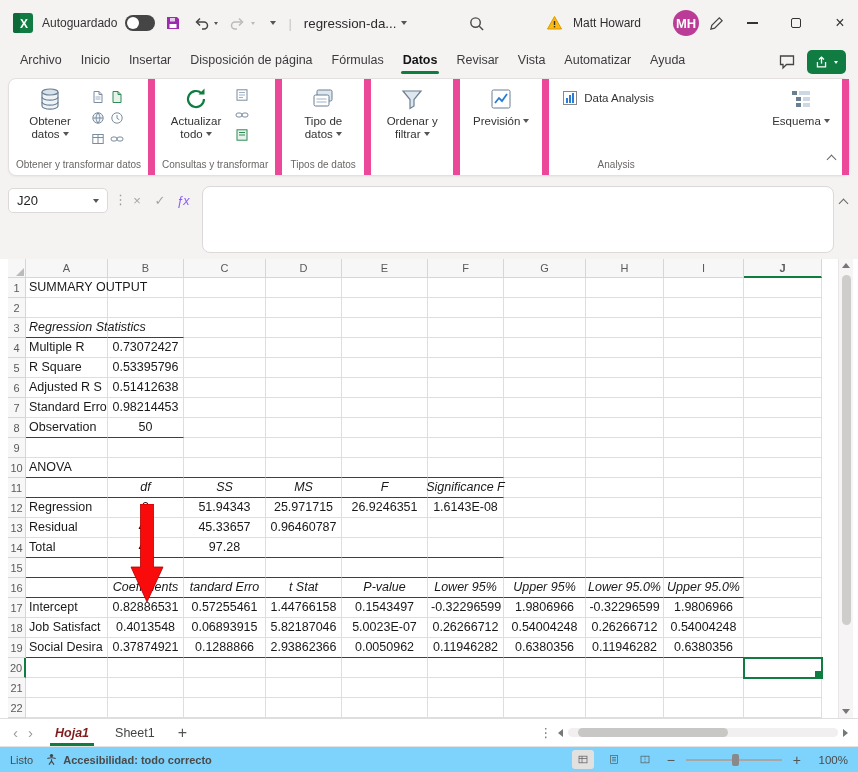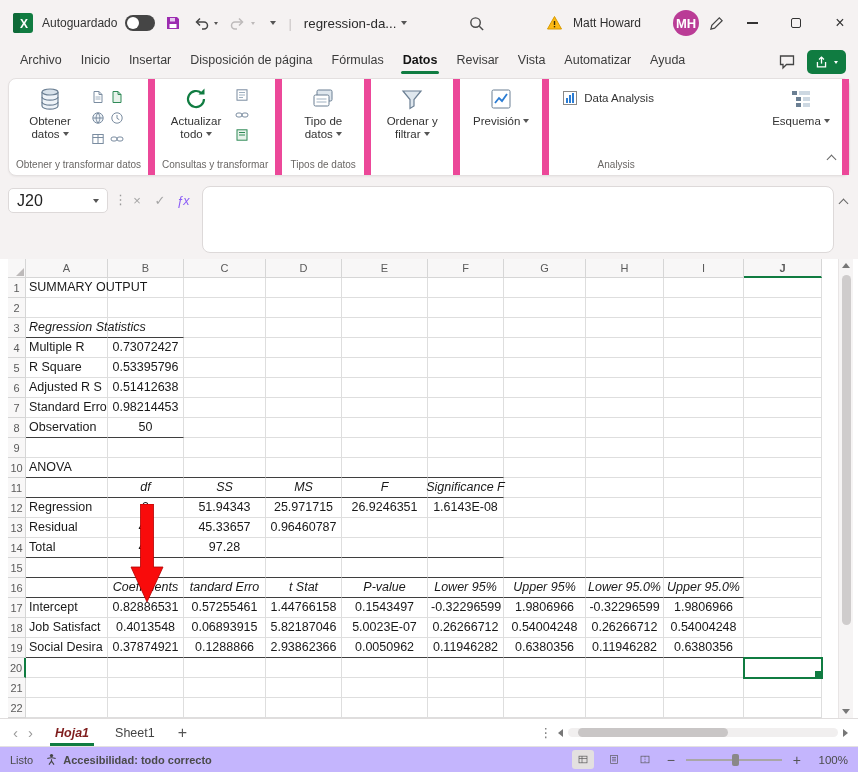--- a/index.html
+++ b/index.html
@@ -56,21 +56,21 @@
   .minigrid{display:grid;grid-template-columns:19px 19px;grid-auto-rows:21px;align-items:center;justify-items:center;padding-top:3px;}
   .minicol{display:flex;flex-direction:column;gap:4px;padding-top:4px;}
   .minibtn{background:none;border:none;padding:1px;cursor:pointer;line-height:0;}
   .dabtn{display:flex;align-items:center;gap:6px;background:none;border:none;padding:7px 6px;cursor:pointer;
     font-size:11.5px;color:#333;}
   .ribcollapse{position:absolute;right:12px;bottom:7px;background:none;border:none;cursor:pointer;padding:2px;}
 
   
   .fstrip{position:absolute;top:180px;left:0;right:0;height:79px;}
   .namebox{position:absolute;left:8px;top:8px;width:100px;height:25px;background:#fff;border:1px solid #ddd9d9;
-    border-radius:5px;display:flex;align-items:center;padding:0 8px;font-size:16px;color:#222;cursor:pointer;}
+    border-radius:5px;display:flex;align-items:center;padding:0 8px;font-size:13px;color:#222;cursor:pointer;}
   .namebox .chv{margin-left:auto;}
   .fdots{position:absolute;left:114px;top:12px;color:#9a9a9a;font-size:13px;}
   .fxbtns{position:absolute;left:126px;top:8px;display:flex;gap:1px;}
   .fxbtn{width:22px;height:25px;display:flex;align-items:center;justify-content:center;background:none;border:none;
     color:#a4a4a4;font-size:13px;cursor:pointer;padding:0;}
   .fxbtn.fx{color:#8b5cf6;font-style:italic;font-size:12.5px;}
   .finput{position:absolute;left:202px;top:6px;right:24px;height:67px;background:#fff;border:1px solid #ddd9d9;
     border-radius:8px;cursor:text;}
   .fcollapse{position:absolute;right:5px;top:14px;background:none;border:none;cursor:pointer;}
 
@@ -114,21 +114,21 @@
   .sheettab.active{font-weight:700;color:#7f1d1d;font-style:italic;}
   .sheettab.active::after{content:"";position:absolute;left:8px;right:8px;bottom:0;height:2.5px;
     background:var(--accent-green,#107C41);}
   .addsheet{font-size:16px;color:#555;padding:0 10px;cursor:pointer;background:none;border:none;}
   .tabdots{margin-left:auto;color:#777;padding:0 6px;}
   .hscroll{display:flex;align-items:center;gap:5px;width:292px;height:100%;padding-right:2px;}
   .htrack{position:relative;flex:1;height:9px;background:#f1efef;border-radius:5px;cursor:pointer;}
   .hthumb{position:absolute;left:10px;top:0;width:150px;height:9px;background:#c9c6c6;border-radius:5px;cursor:grab;}
 
   
-  .statusbar{position:absolute;top:746px;left:0;right:0;height:26px;background:#c4b5fd;border-top:1px solid #e4e1e1;
+  .statusbar{position:absolute;top:746px;left:0;right:0;height:26px;background:#7dd3fc;border-top:1px solid #e4e1e1;
     display:flex;align-items:center;padding:0 10px;gap:12px;font-size:11px;color:#4a4a4a;}
   .accitem{display:flex;align-items:center;gap:5px;cursor:pointer;font-weight:bold;}
   .sb-right{margin-left:auto;display:flex;align-items:center;gap:9px;}
   .viewbtn{width:22px;height:19px;display:flex;align-items:center;justify-content:center;background:none;border:none;
     cursor:pointer;border-radius:3px;}
   .viewbtn.active{background:#e3e0e0;}
   .zoombtn{background:none;border:none;font-size:14px;color:#555;cursor:pointer;padding:0 2px;line-height:1;}
   .zoomtrack{position:relative;width:96px;height:2px;background:#a9a6a6;cursor:pointer;}
   .zoomknob{position:absolute;left:46px;top:-5px;width:7px;height:12px;background:#8a8888;border-radius:2px;cursor:grab;}
   .zoomval{width:36px;text-align:right;font-size:11.5px;cursor:pointer;}

